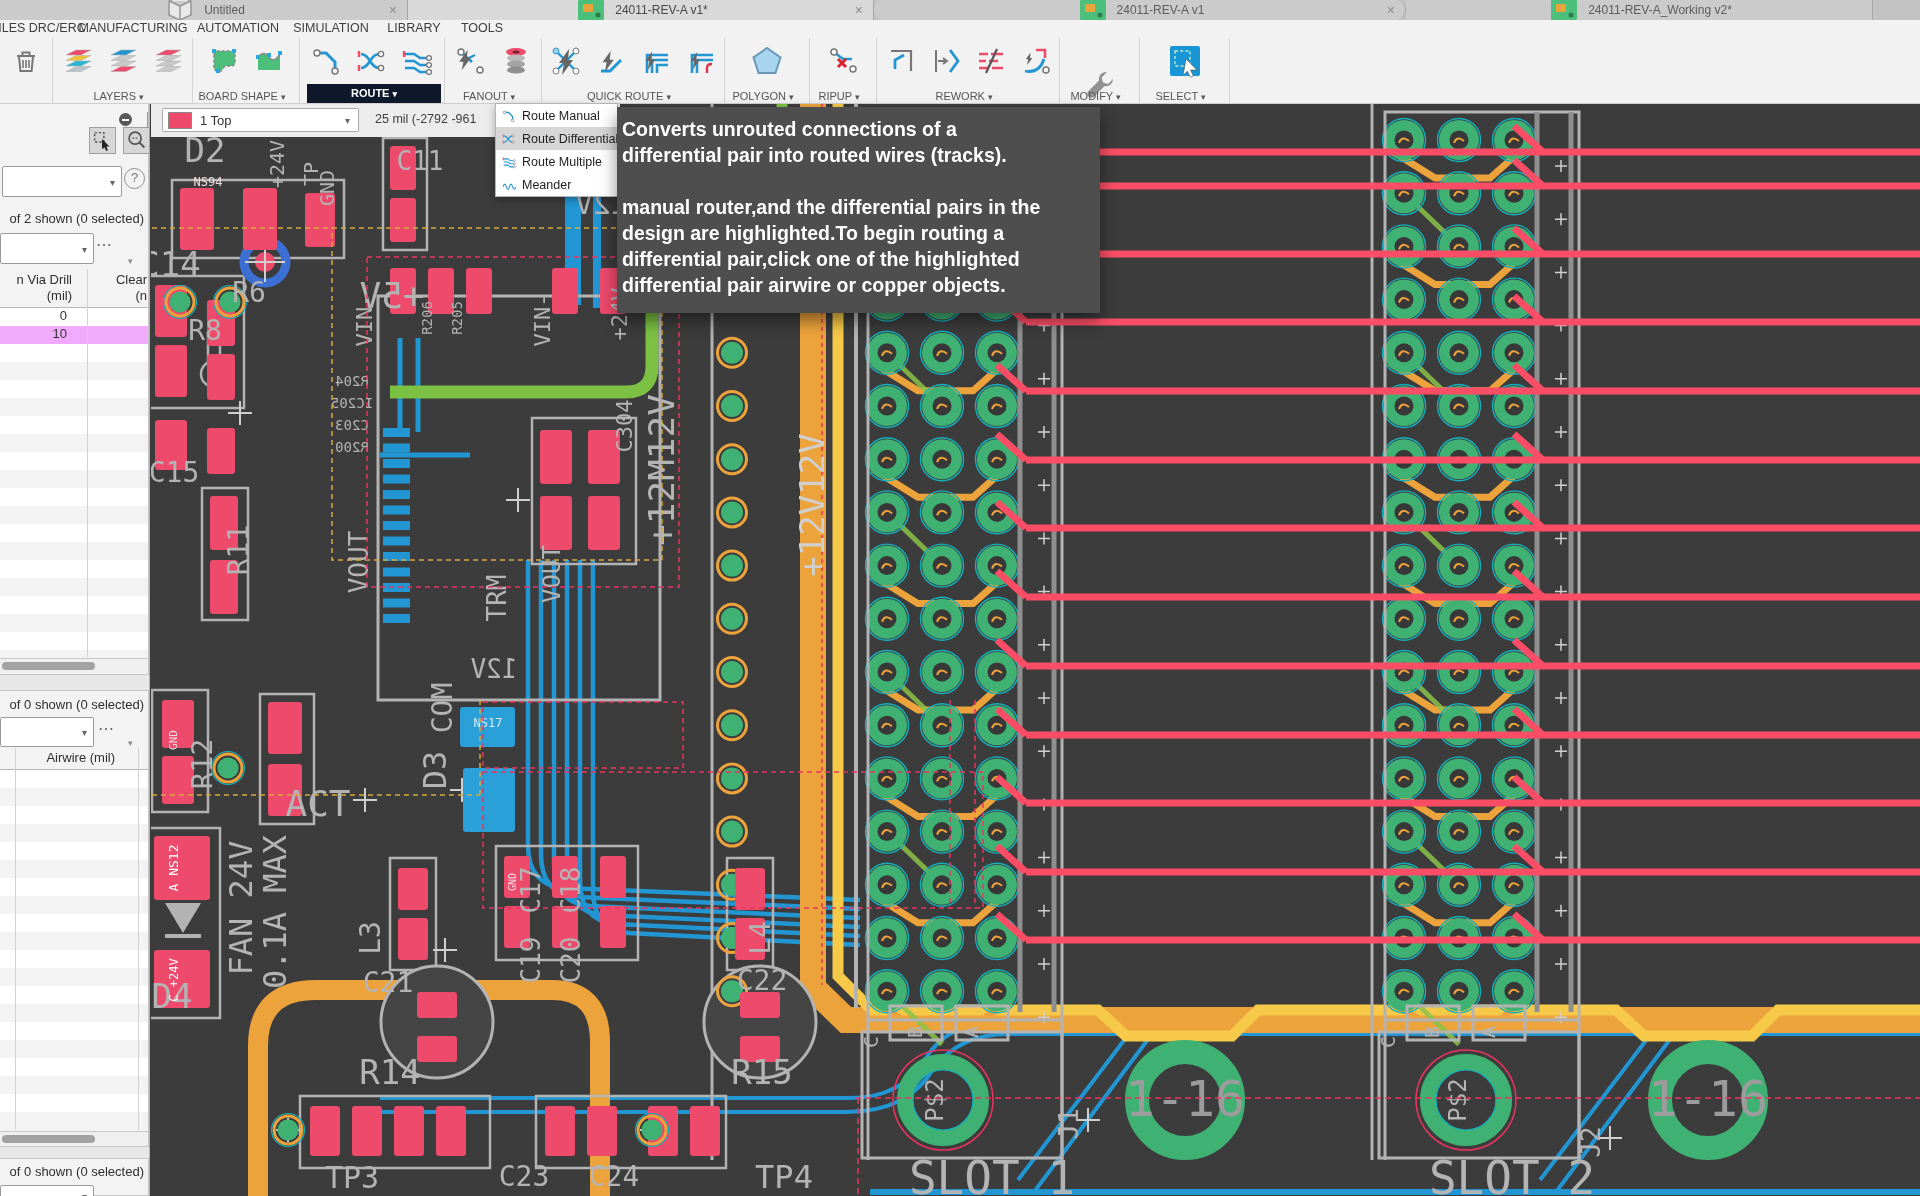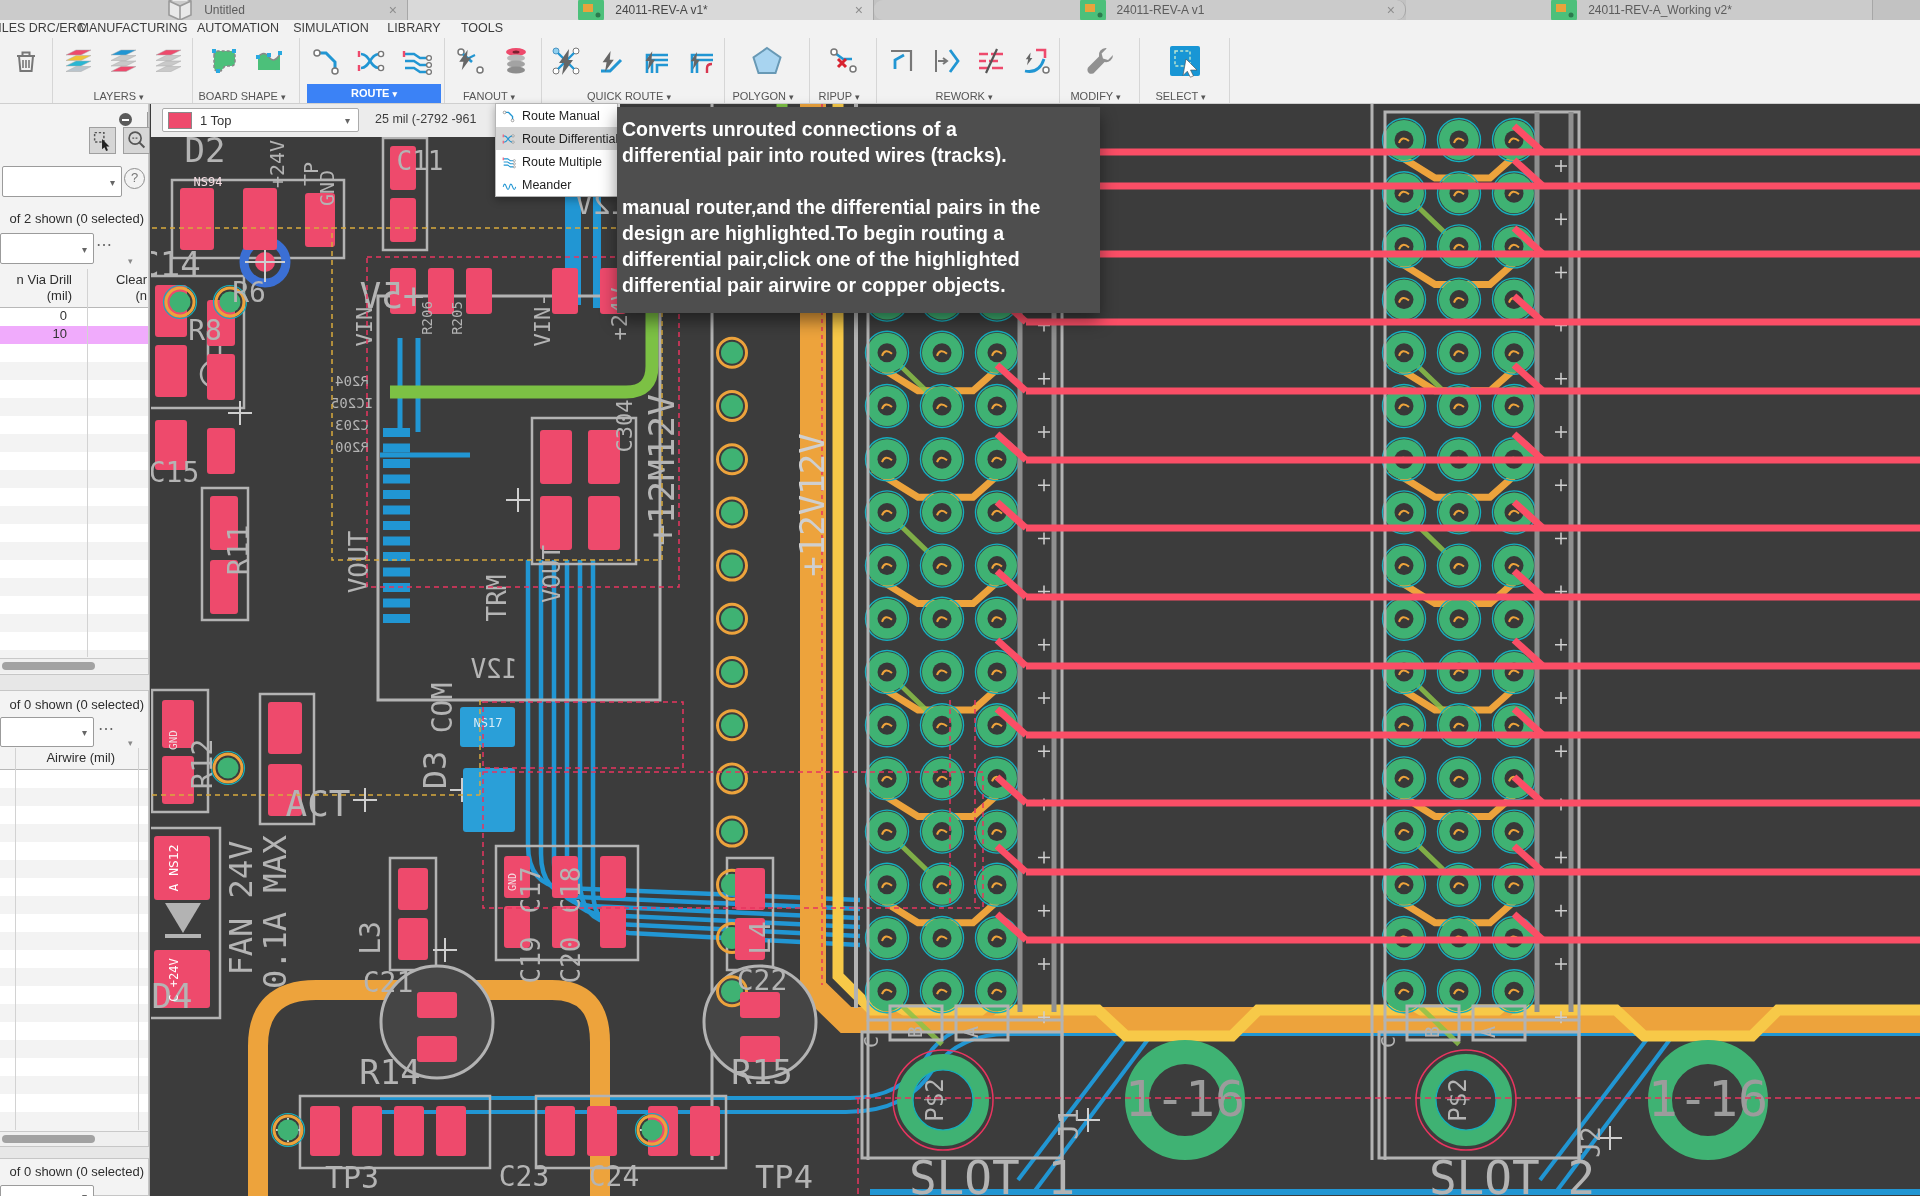--- a/index.html
+++ b/index.html
@@ -14,21 +14,21 @@
   
   #menubar{position:absolute;left:0;top:20px;width:1920px;height:18px;background:#f2f2f2;z-index:30;
            border-bottom:1px solid #e3e3e3}
   .menuitem{position:absolute;top:1px;font-size:12.5px;color:#3d3d3d;white-space:nowrap;transform:translateX(-50%)}
   
   #toolbar{position:absolute;left:0;top:38px;width:1920px;height:65px;background:#f2f2f2;z-index:30;
            border-bottom:1px solid #cfcfcf;display:flex}
   .tgroup{position:relative;height:65px;box-sizing:border-box;border-right:1px solid #d6d6d6;
           display:flex;justify-content:center;align-items:flex-start;gap:9px;padding-top:5px}
   .tgroup .glabel{position:absolute;bottom:1px;left:0;right:8px;text-align:center;font-size:11px;color:#555;white-space:nowrap}
-  .tgroup .glabel.hl{bottom:0;left:7px;right:3px;height:19px;line-height:19px;background:#3b82f6;color:#fff;font-weight:bold}
+  .tgroup .glabel.hl{bottom:0;left:7px;right:3px;height:19px;line-height:19px;background:#0f172a;color:#fff;font-weight:bold}
   .ticon{width:36px;height:36px}
   
   #leftpanel{position:absolute;left:0;top:103px;width:150px;height:1093px;background:#e7e7e7;z-index:20;
              border-right:1px solid #b2b2b2;box-sizing:border-box;font-size:13px;color:#333}
   .psec{position:absolute;left:0;width:149px;background:#f3f3f3;border:1px solid #c6c6c6;border-left:none;box-sizing:border-box}
   .pdrop{position:absolute;background:#fff;border:1px solid #9b9b9b;border-radius:2px}
   .pdrop .car{position:absolute;right:6px;top:50%;transform:translateY(-50%);font-size:10px;color:#666}
   .psum{position:absolute;right:4px;white-space:nowrap;font-size:13px;color:#2e2e2e}
   .pbtn{position:absolute;width:27px;height:27px;background:#d6d6d6;border:1px solid #9f9f9f;box-sizing:border-box}
   .stripes{position:absolute;left:0;background:repeating-linear-gradient(180deg,#ffffff 0 18px,#f3f3f3 18px 36px)}
@@ -241,21 +241,21 @@
         <path d="M24 6 L13 30" stroke="#555" stroke-width="2.2"></path>
       </svg>
       <svg class="ticon" width="36" height="36" viewBox="0 0 36 36">
         <path d="M7 28 q14 3 19 -12" fill="none" stroke="#2196d3" stroke-width="2.8"></path>
         <path d="M18 7 h9 v8" fill="none" stroke="#ee4a6c" stroke-width="2.6"></path>
         <circle cx="28" cy="27" r="3" fill="#fff" stroke="#777" stroke-width="1.5"></circle>
         <path d="M15 6 L7 17 h4 L9 27 L18 15 h-4 z" fill="#666" transform="scale(.6) translate(6 10)"></path>
       </svg>
       <div class="glabel">REWORK <span style="font-size:9px">▾</span></div>
     </div>
-    <div class="tgroup" style="width: 80px;">
+    <div class="tgroup" style="width: 80px; align-items: flex-end;">
       <svg class="ticon" width="36" height="36" viewBox="0 0 36 36">
         <path d="M24 5 a7 7 0 0 0 -7 8.6 L7 23.6 a4 4 0 1 0 5.6 5.6 L22.6 19 A7 7 0 0 0 31 12 l-5 5 -5 -1.4 -1.4 -5 5 -5 A7 7 0 0 0 24 5 z" fill="#919191"></path>
       </svg>
       <div class="glabel">MODIFY <span style="font-size:9px">▾</span></div>
     </div>
     <div class="tgroup" style="width: 90px;">
       <svg class="ticon" width="38" height="38" viewBox="0 0 36 36">
         <rect x="3" y="3" width="30" height="30" rx="2" fill="#1896d5"></rect>
         <rect x="8" y="8" width="15" height="15" fill="none" stroke="#bfe8d0" stroke-width="1.4" stroke-dasharray="3 2.2"></rect>
         <path d="M19 16 l11 11 h-6.5 l3 6 -3.2 1.2 -3 -6 -4.3 4.3 z" fill="#fff" stroke="#4a4a4a" stroke-width=".6"></path>

